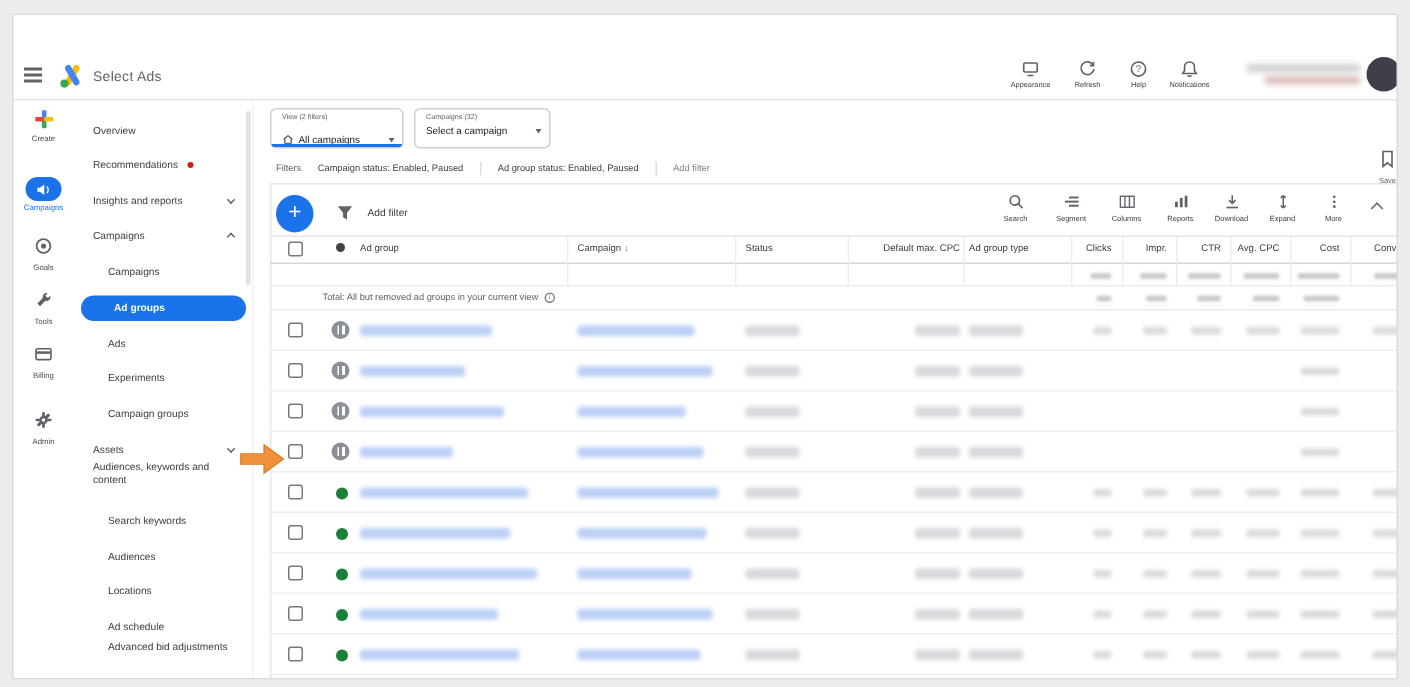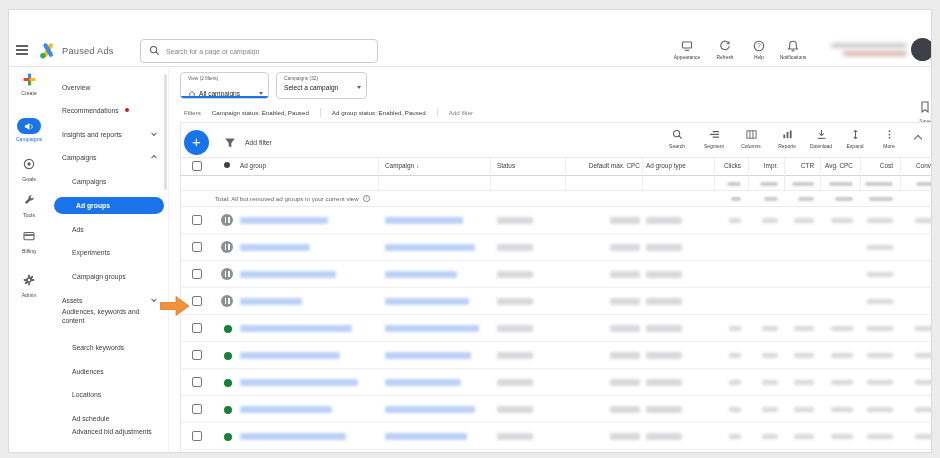--- a/index.html
+++ b/index.html
@@ -131,31 +131,22 @@
       <span></span>
     </div>
 
   <span class="abs" style="left:38px; top:41px;">
     <svg width="20" height="19" viewBox="0 0 24 24">
       <rect x="9.5" y="2" width="5.4" height="19" rx="2.7" transform="rotate(30 12.2 11.5)" fill="#FBBC04"></rect>
       <rect x="9.5" y="2" width="5.4" height="19" rx="2.7" transform="rotate(-30 12.2 11.5)" fill="#4285F4"></rect>
       <circle cx="5.6" cy="18.6" r="3.4" fill="#34A853"></circle>
     </svg>
   </span>
-  <span class="abs logo-text" style="left:62px; top:46px;">Paused Ads</span>
-
-  <div class="abs searchbox" style="left:140px; top:39px;">
-    <span>
-      <svg width="11" height="11" viewBox="0 0 12 12">
-          <circle cx="5" cy="5" r="3.4" fill="none" stroke="#5f6368" stroke-width="1.2"></circle>
-          <line x1="7.6" y1="7.6" x2="10.6" y2="10.6" stroke="#5f6368" stroke-width="1.2"></line>
-        </svg>
-    </span>
-    <input type="text" placeholder="Search for a page or campaign" style="">
-  </div>
+  <span class="abs logo-text" style="left:62px; top:46px;">Select Ads</span>
+
 
   <div class="hact" style="left:666px;">
     <span class="hicon">
       <svg width="12" height="12" viewBox="0 0 12 12">
           <rect x="1.5" y="2" width="9" height="6" rx="0.8" fill="none" stroke="#5f6368" stroke-width="1.1"></rect>
           <line x1="4" y1="10.3" x2="8" y2="10.3" stroke="#5f6368" stroke-width="1.1"></line>
         </svg>
     </span>
     <span class="hlabel">Appearance</span>
   </div>

